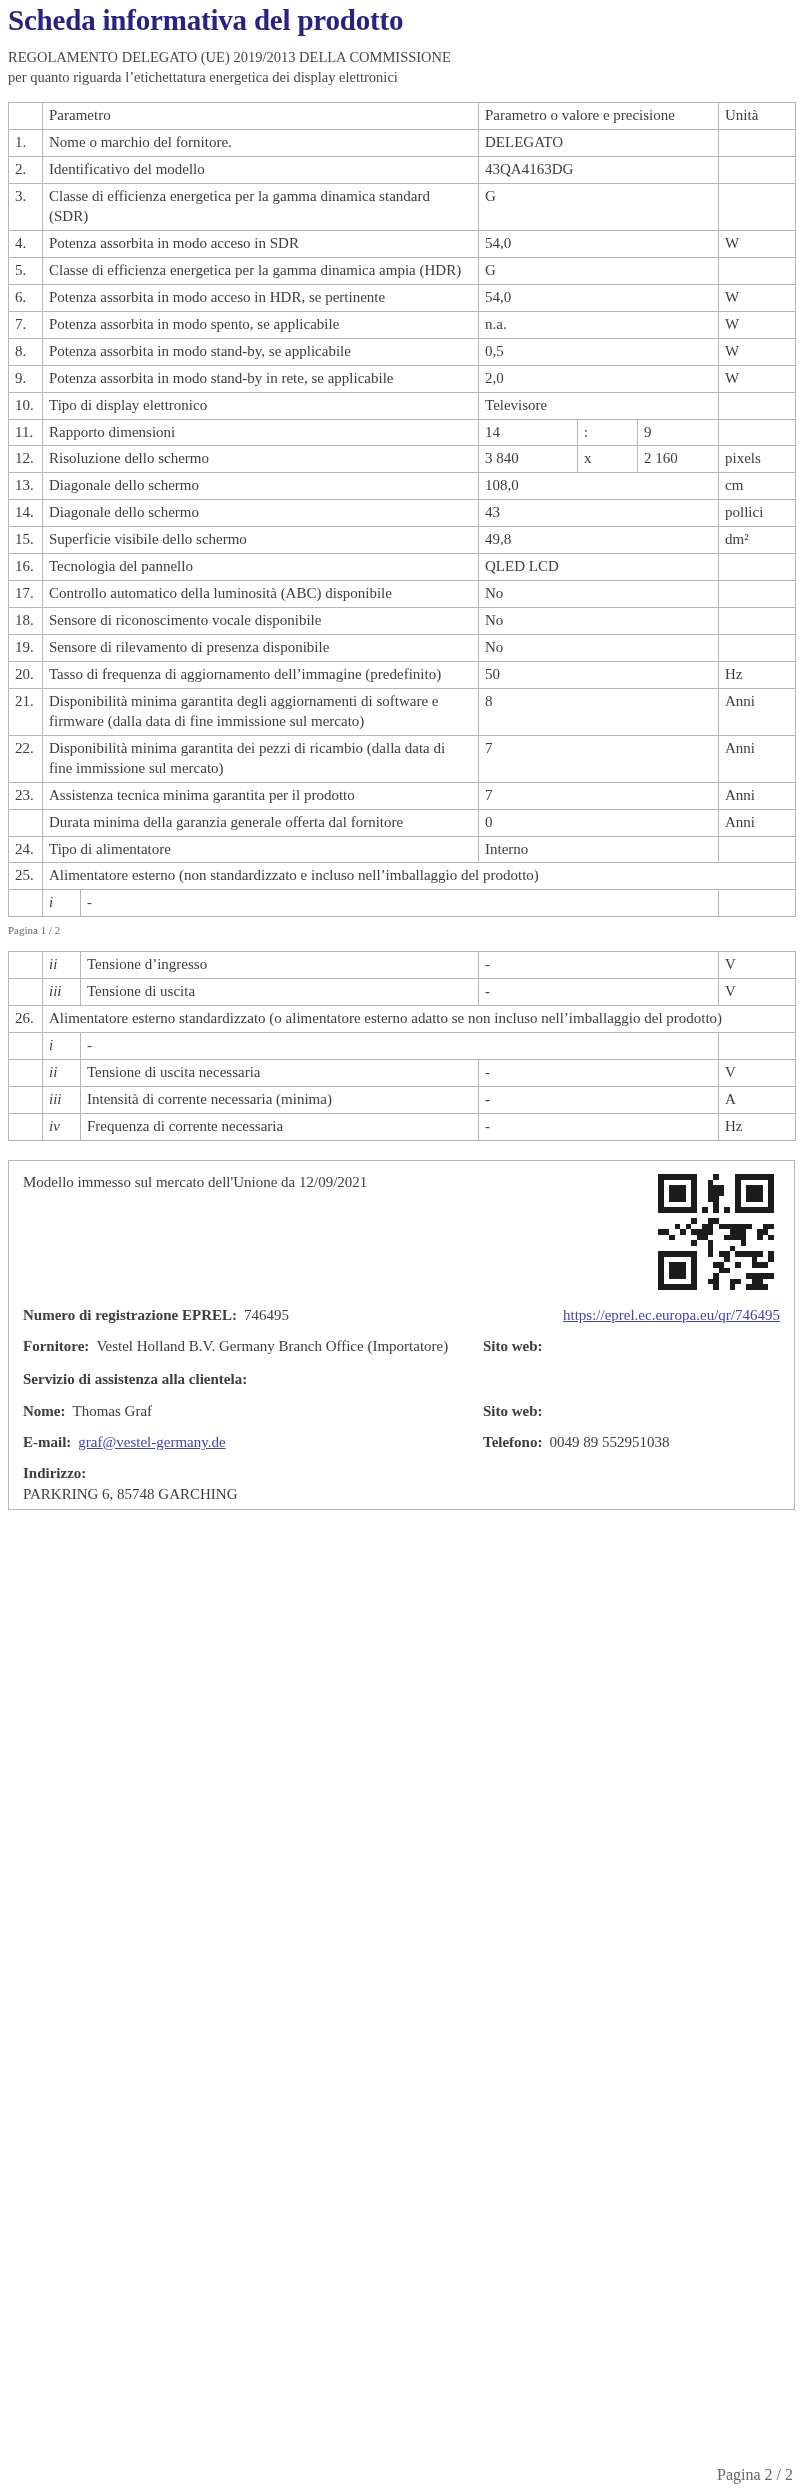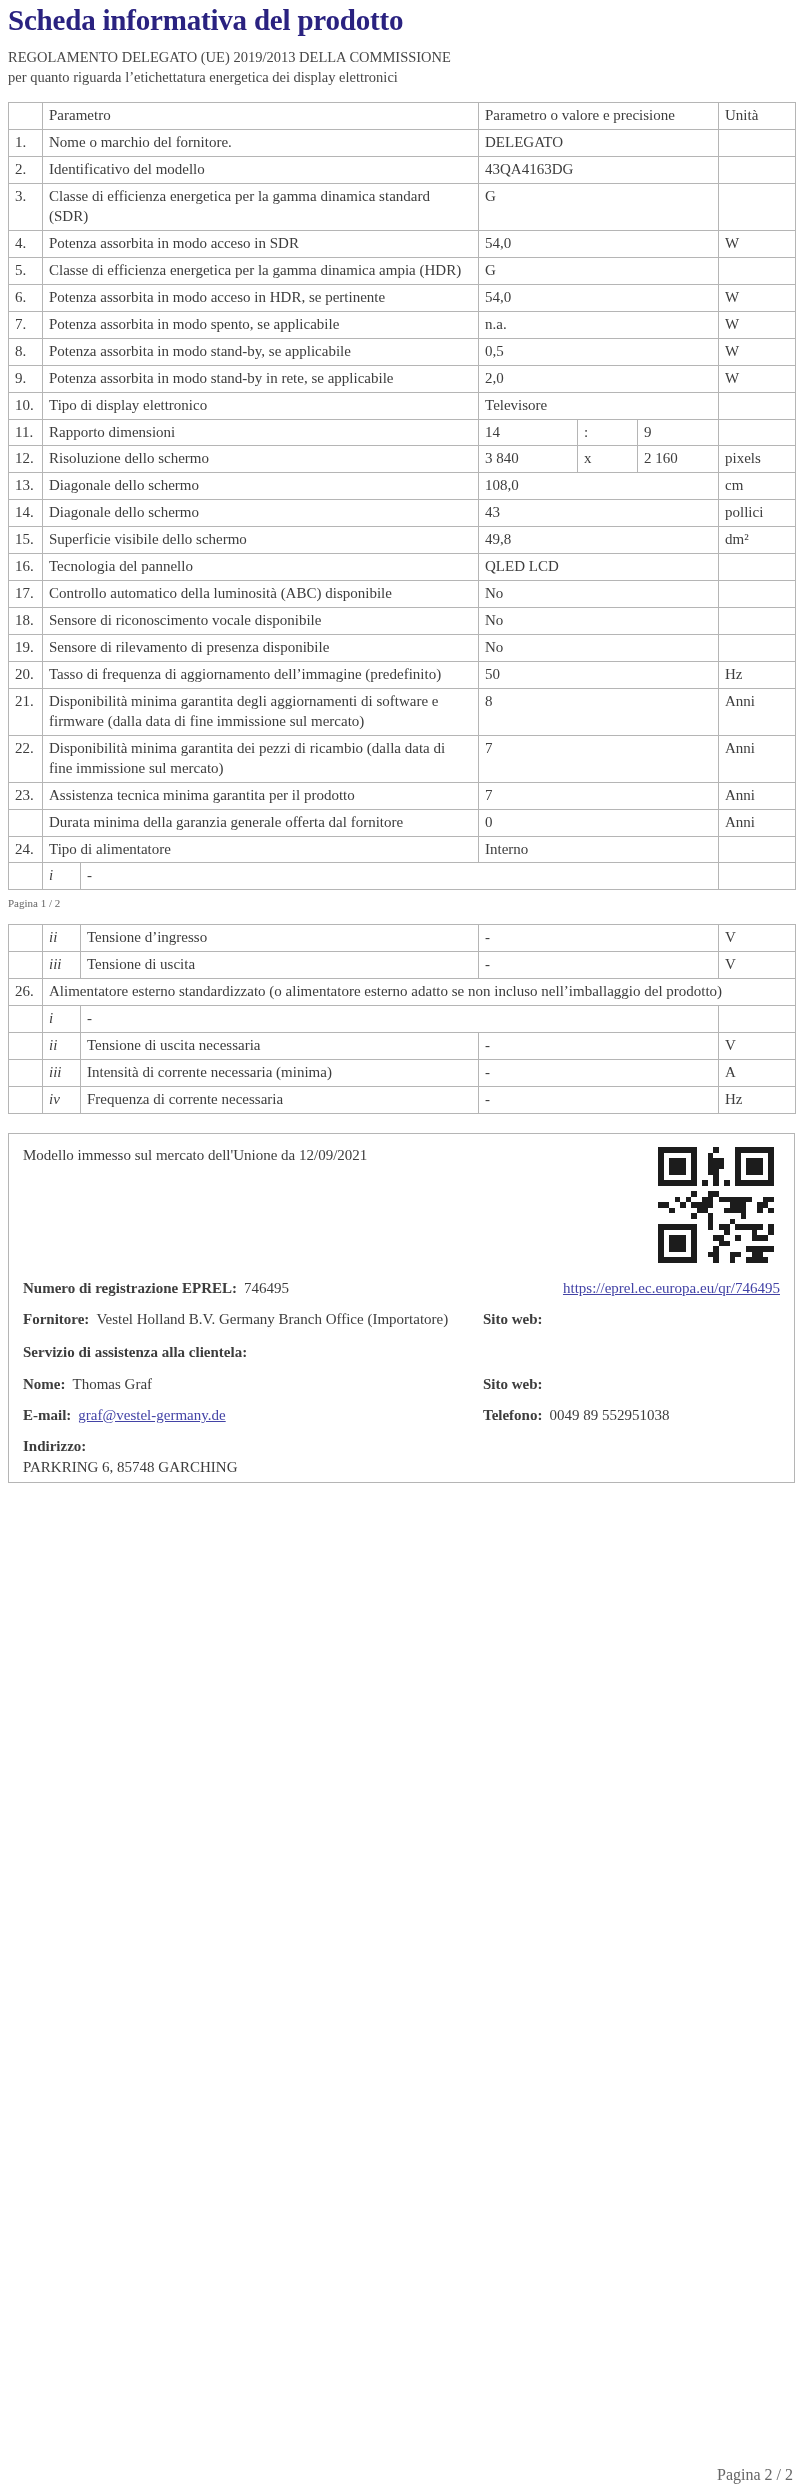--- a/index.html
+++ b/index.html
@@ -233,20 +233,24 @@
             <td class="c-num"></td>
             <td colspan="2">Durata minima della garanzia generale offerta dal fornitore</td>
             <td class="v-right" colspan="3">0</td>
             <td class="c-unit">Anni</td>
           </tr>
           <tr>
             <td class="c-num">24.</td>
             <td colspan="2">Tipo di alimentatore</td>
             <td class="v-left" colspan="3">Interno</td>
             <td class="c-unit"></td>
+          </tr>
+          <tr>
+            <td class="c-num">25.</td>
+            <td colspan="6">Alimentatore esterno (non standardizzato e incluso nell’imballaggio del prodotto)</td>
           </tr>
           <tr>
             <td class="c-num"></td>
             <td class="c-roman">i</td>
             <td class="v-left" colspan="4">-</td>
             <td class="c-unit"></td>
           </tr>
         </tbody>
     </table>
 

